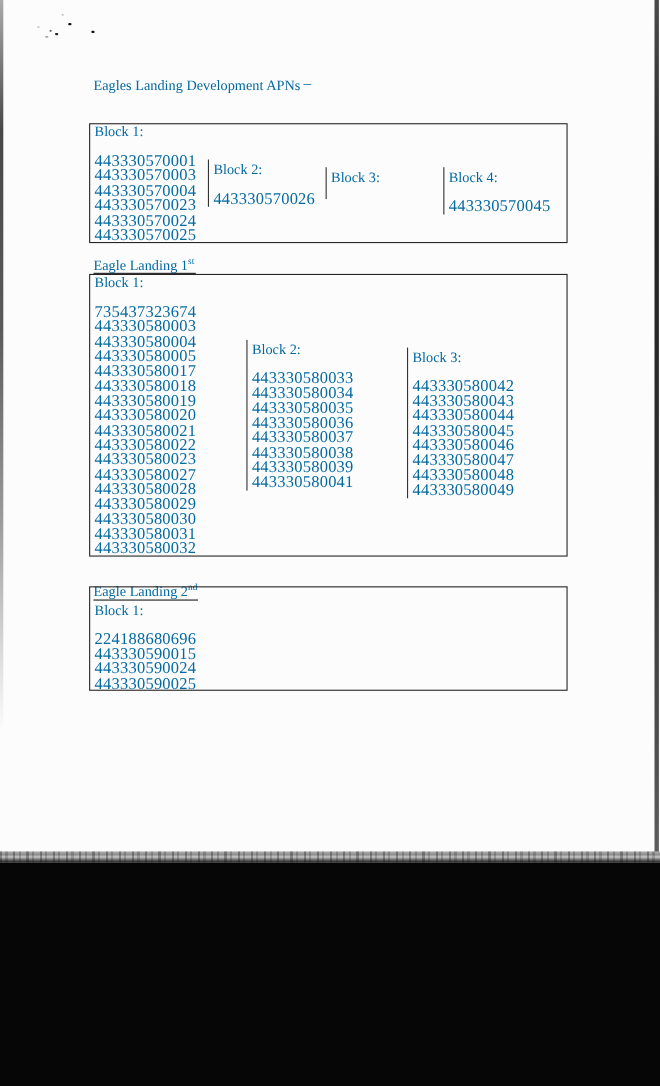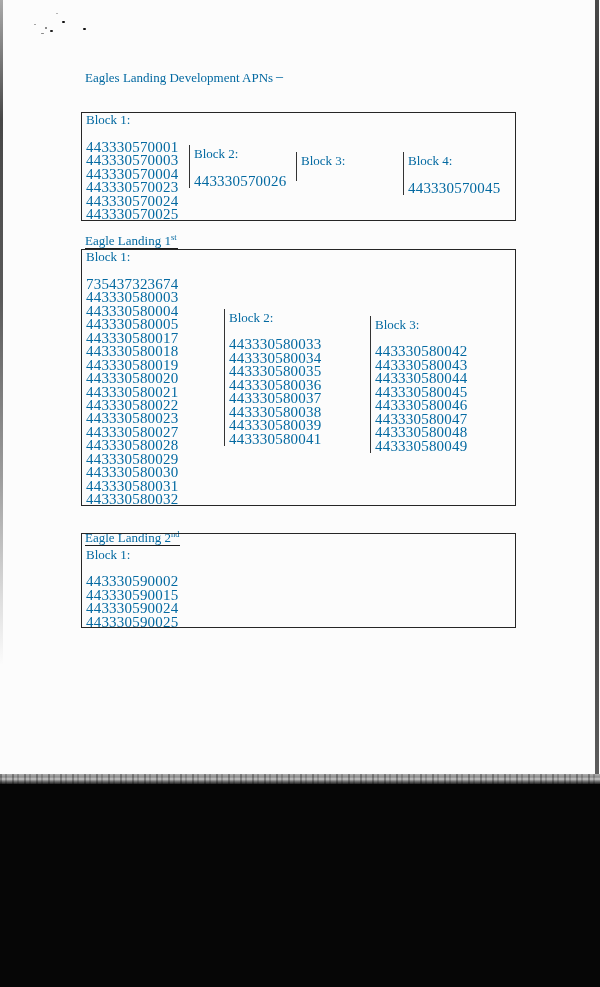--- a/index.html
+++ b/index.html
@@ -161,21 +161,21 @@
   </div>
 
   <div class="section-heading h-3">
     <span class="hd"><span>Eagle Landing 2</span><sup>nd</sup></span>
   </div>
   <div class="apn-table t-3" style="border-color: rgb(38, 38, 38);">
     <div class="cell grow">
       <div class="block-label">Block 1:</div>
       <div class="blank-line"></div>
       <div>
-          <div class="apn">443330590002</div>
+          <div class="apn">224188680696</div>
           <div class="apn">443330590015</div>
           <div class="apn">443330590024</div>
           <div class="apn">443330590025</div>
         </div>
     </div>
   </div>
 
   <div class="noise-band"></div>
   <div class="black-band" style="background: rgb(6, 6, 6);"></div>
 </div>

